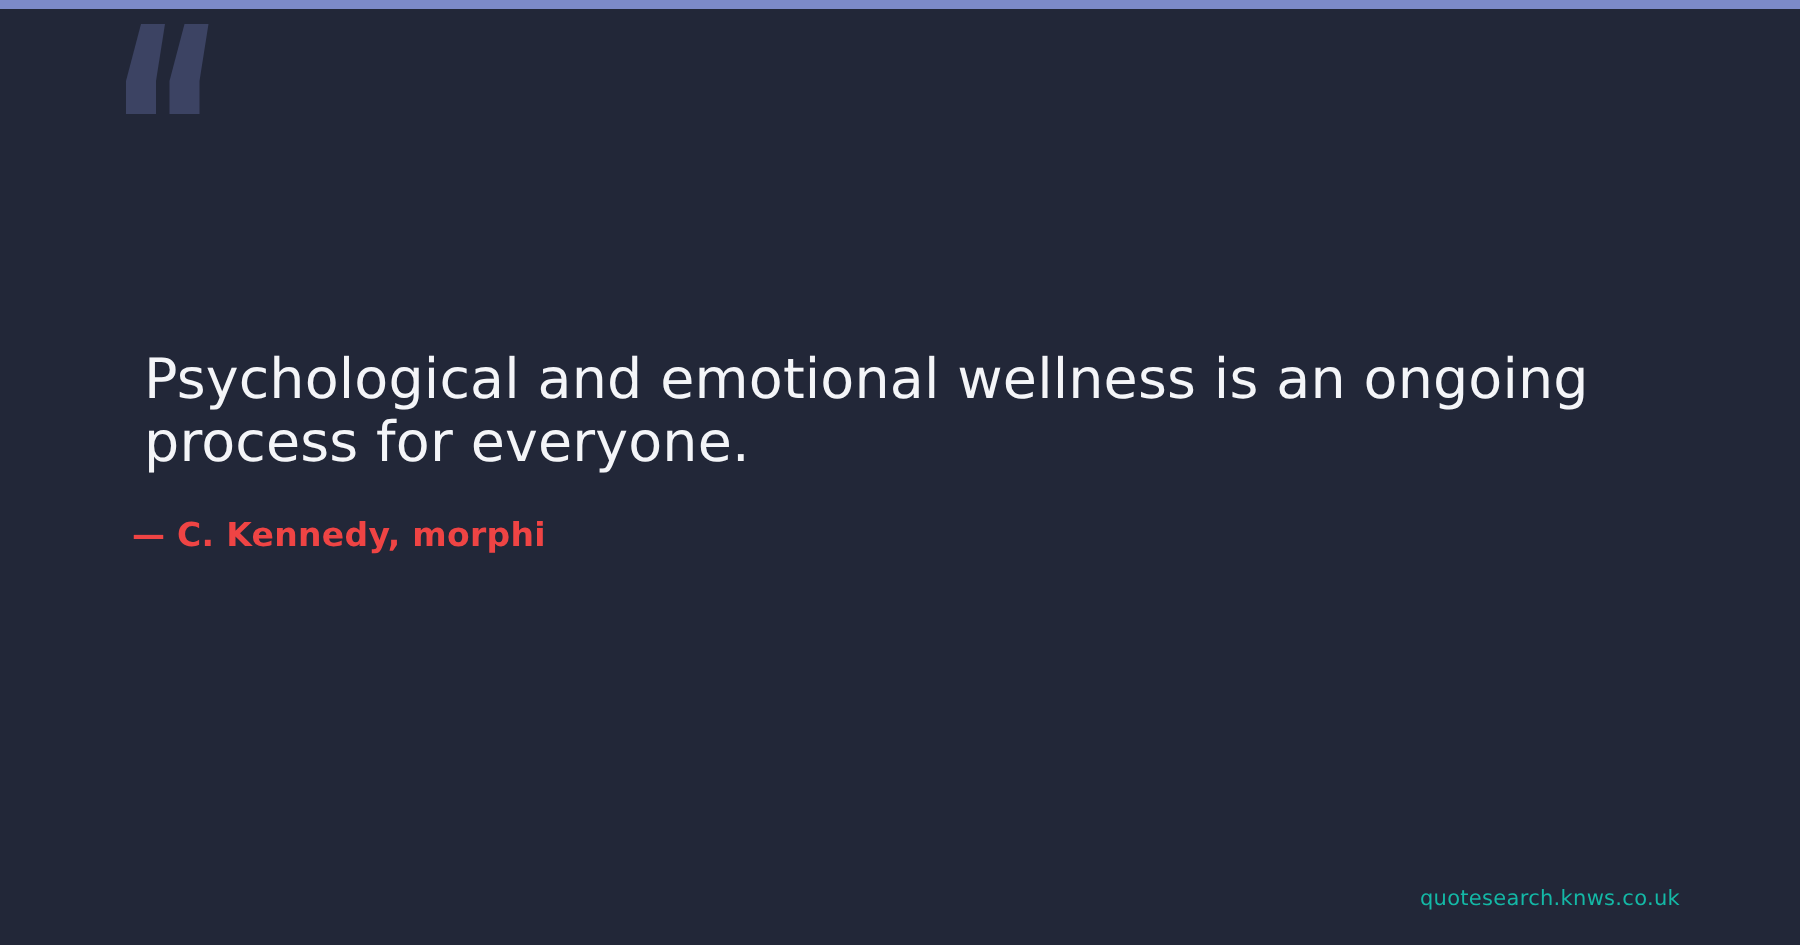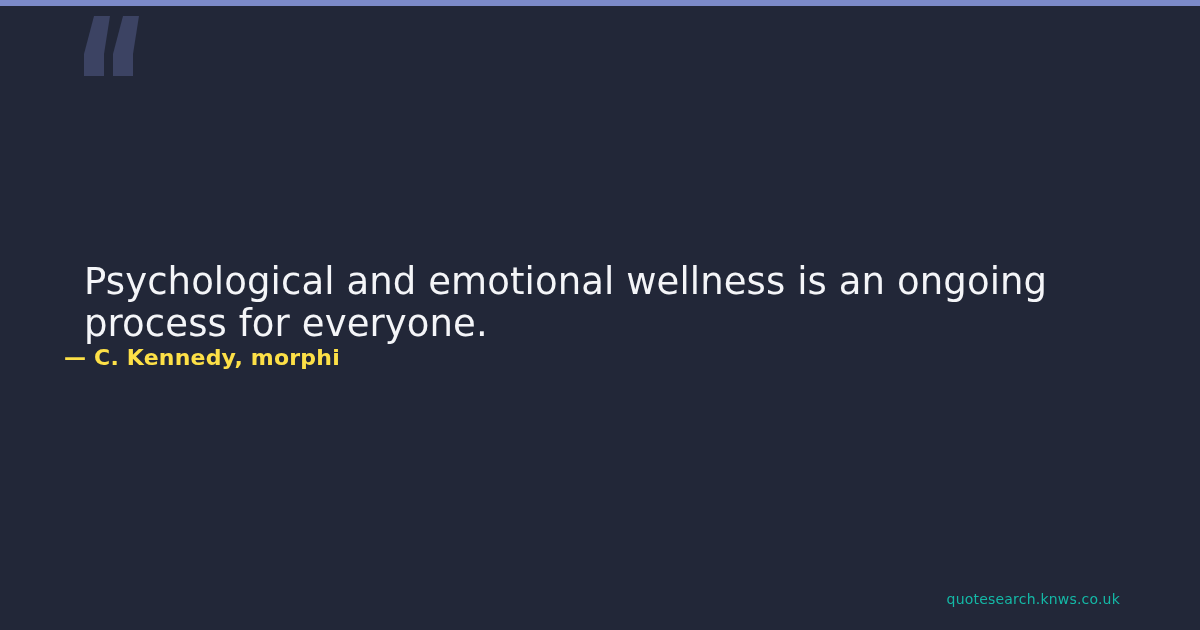--- a/index.html
+++ b/index.html
@@ -36,46 +36,45 @@
     position: absolute;
     left: 80px;
     top: 6px;
     width: 70px;
     height: 80px;
     display: block;
   }
 
   .quote-body {
     position: absolute;
-    left: 84px;
+    left: 96px;
     top: 232px;
     width: 1010px;
-    margin-top: 29px;
   }
 
   .quote-text {
     margin: 0;
     font-family: "DejaVu Sans", sans-serif;
     font-size: 37px;
     line-height: 42px;
     font-weight: 400;
     color: #f4f5f8;
     letter-spacing: 0.1px;
     white-space: pre-wrap;
   }
 
   .quote-attribution {
     position: absolute;
-    left: 64px;
+    left: 88px;
     top: 343px;
     font-family: "DejaVu Sans", sans-serif;
     font-size: 22px;
     line-height: 30px;
     font-weight: 700;
-    color: #fde047;
+    color: #ef4444;
     letter-spacing: 0.2px;
     white-space: pre;
   }
 
   .site-footer {
     position: absolute;
     right: 80px;
     bottom: 22px;
     font-family: "DejaVu Sans", sans-serif;
     font-size: 14px;

